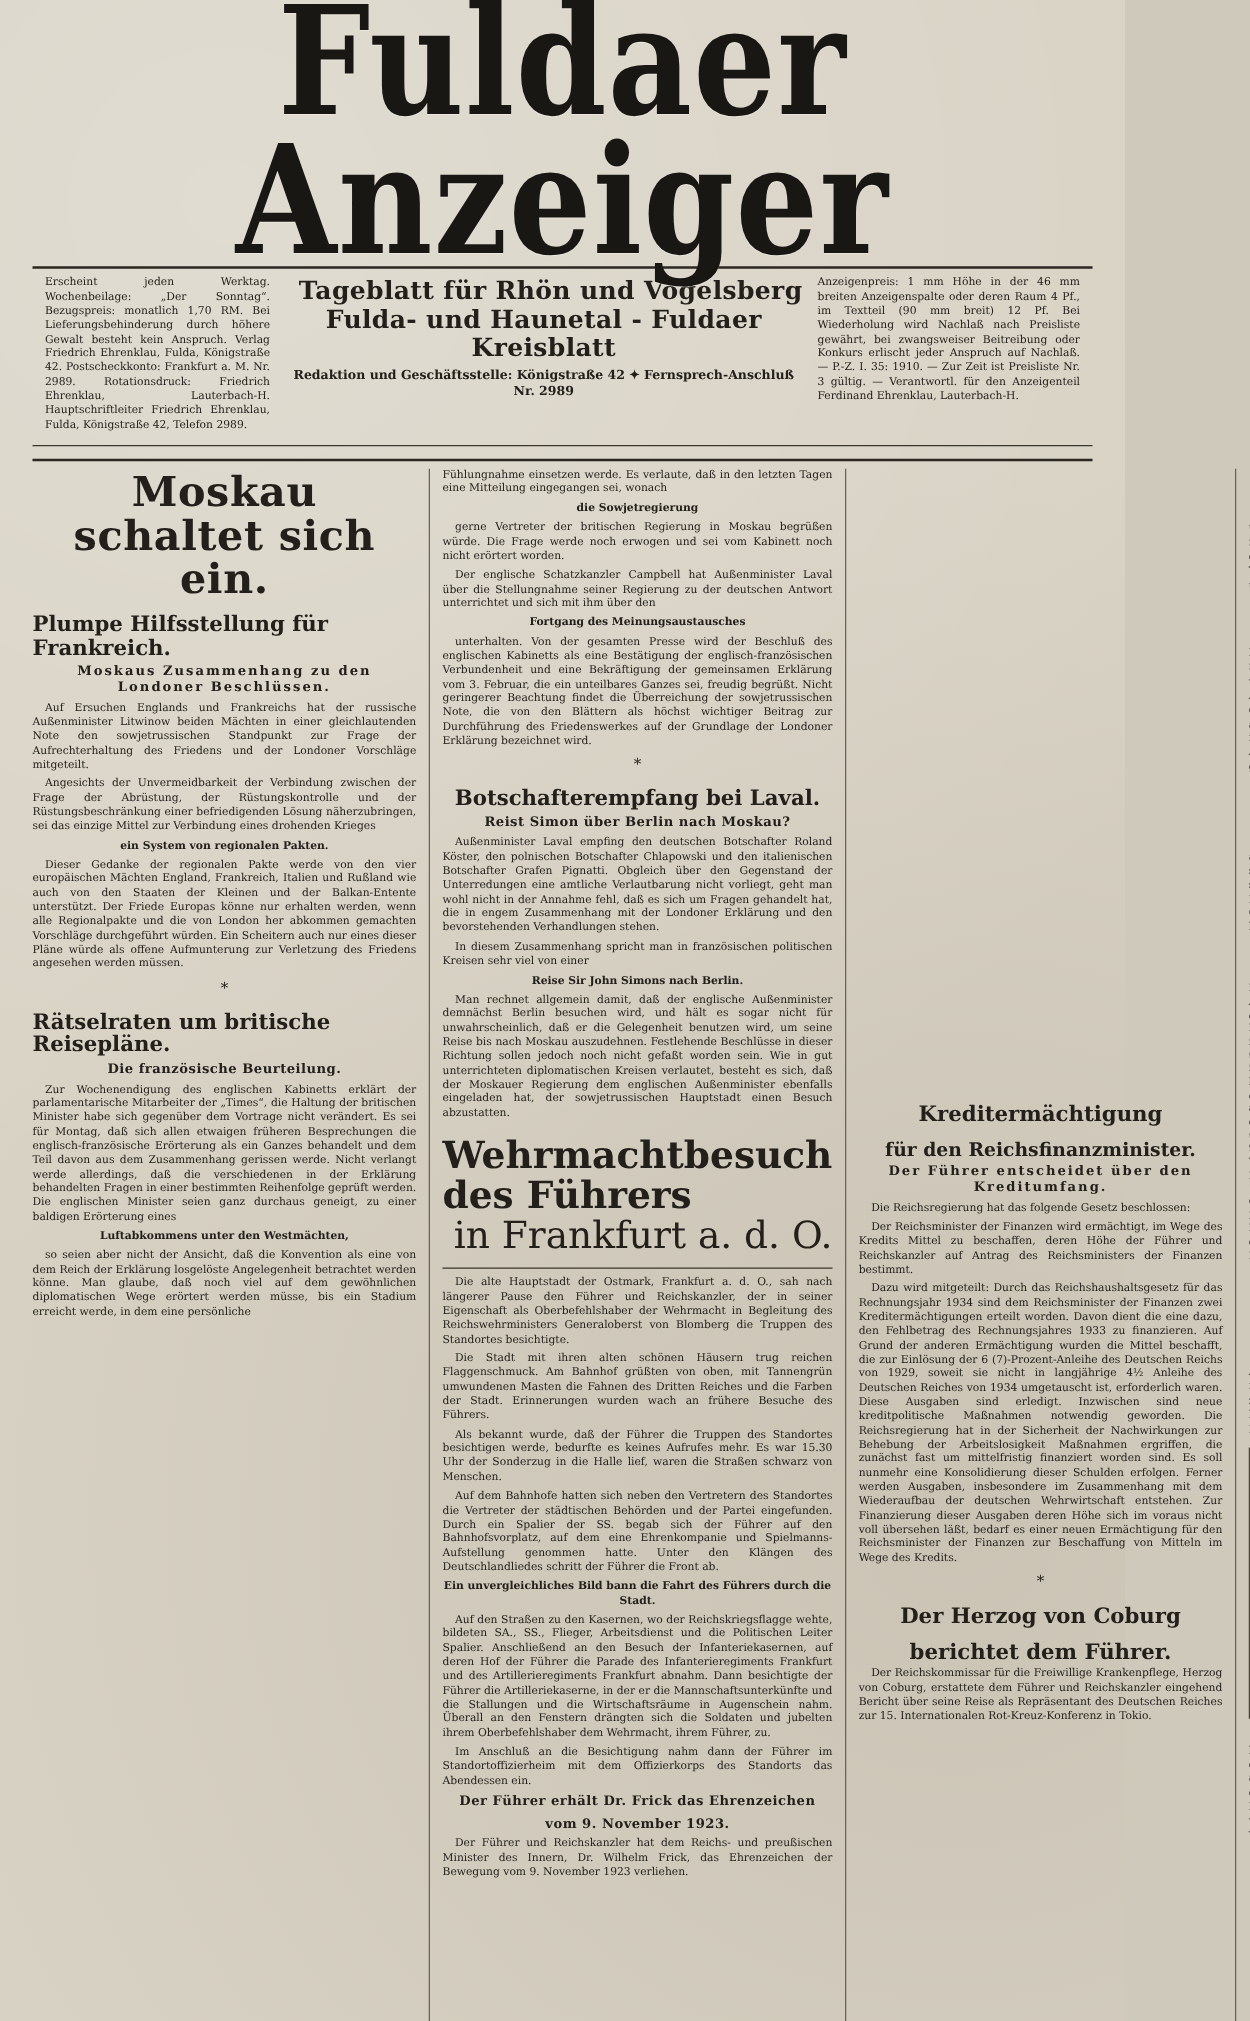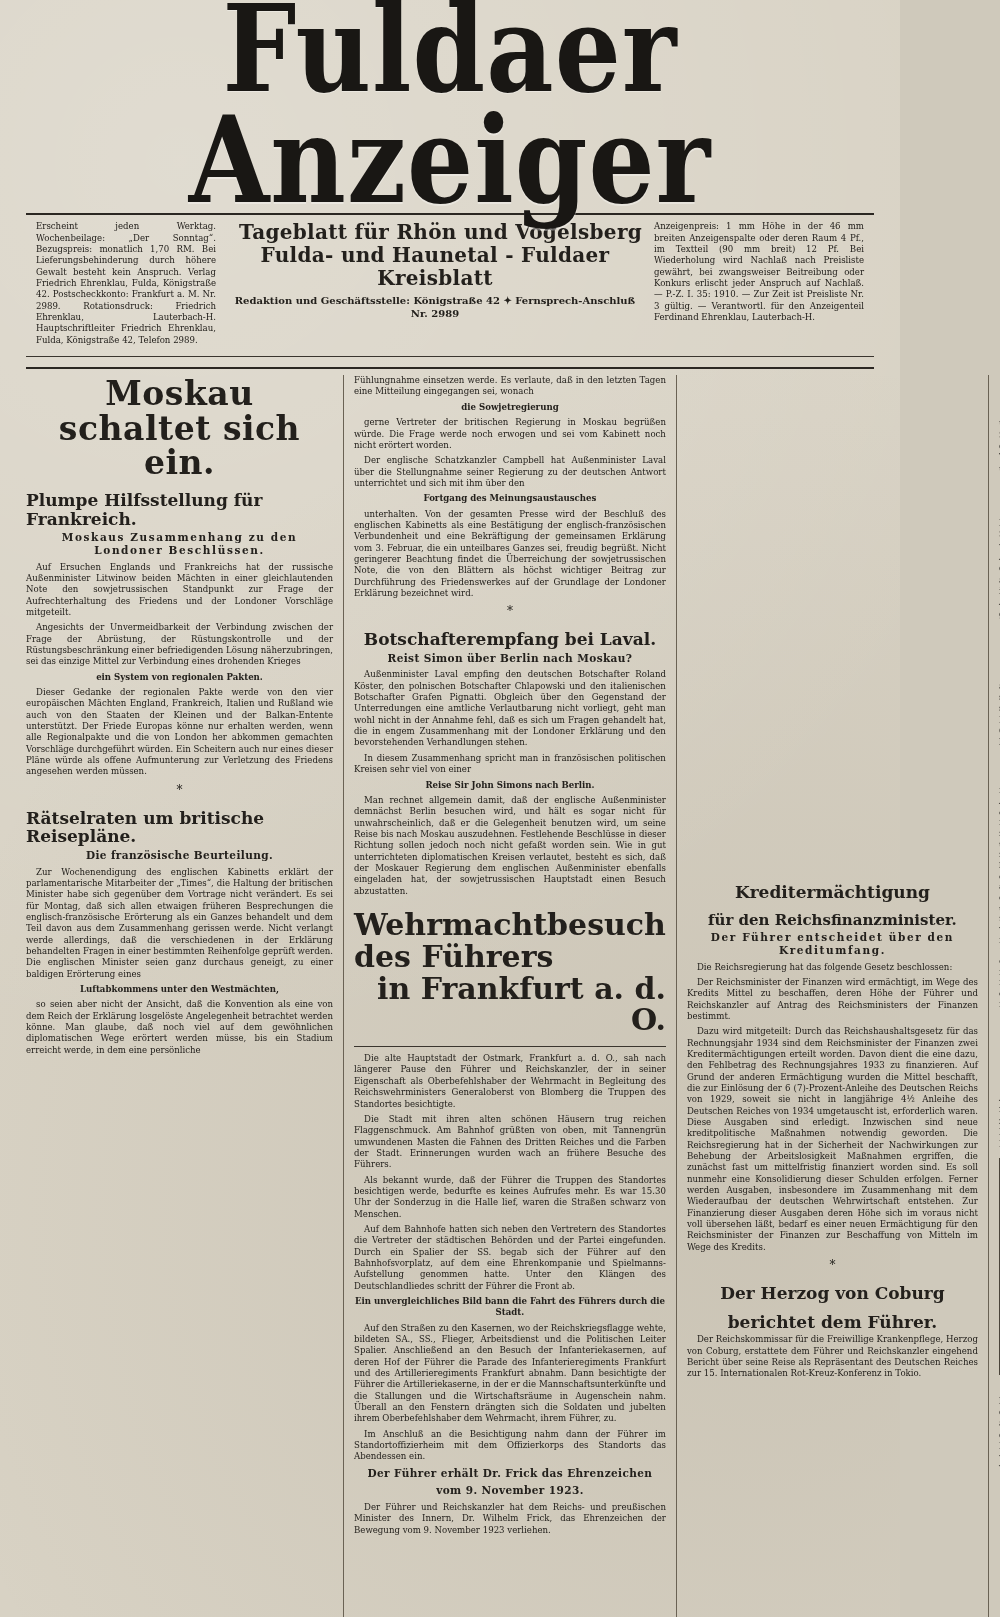--- a/index.html
+++ b/index.html
@@ -91,21 +91,21 @@
   p.noind{text-indent:0;}
   p.center{text-align:center;text-indent:0;}
   .star{text-align:center;font-size:12px;margin:5px 0 5px 0;}
   .bold{font-weight:700;}
 
   
   .bighead{
     margin:12px 0 2px 0;
   }
   .bighead .l1{font-size:30px;font-weight:900;line-height:1.06;}
-  .bighead .l2{font-size:30px;font-weight:700;line-height:1.06;text-align:right;}
+  .bighead .l2{font-size:30px;font-weight:400;line-height:1.06;text-align:right;}
 
   
   .mapbox{
     margin:8px 0 4px 0;border:1px solid #4a443a;background:#cdc6b4;
     height:215px;position:relative;overflow:hidden;
   }
   .mapcap{font-size:8.2px;text-align:center;margin:3px 0 6px 0;}
   .mapbox svg{display:block;}
 </style>
 </head>

